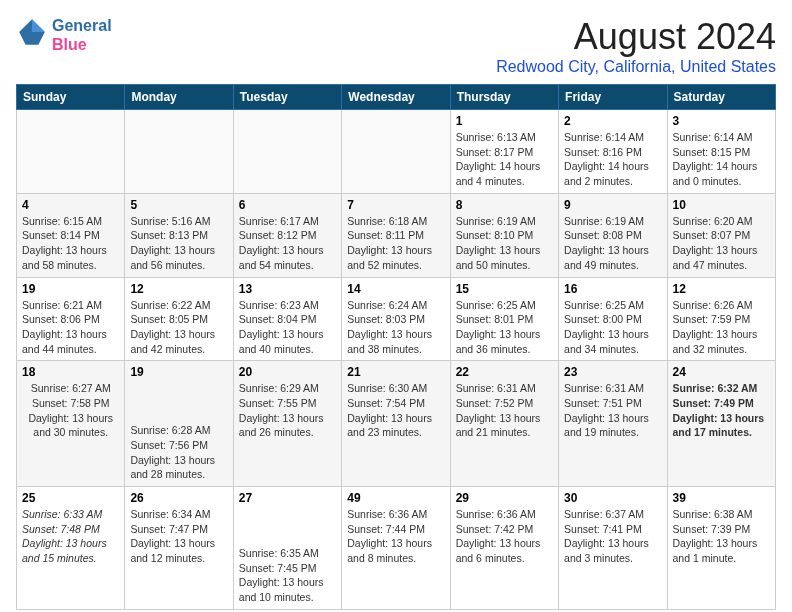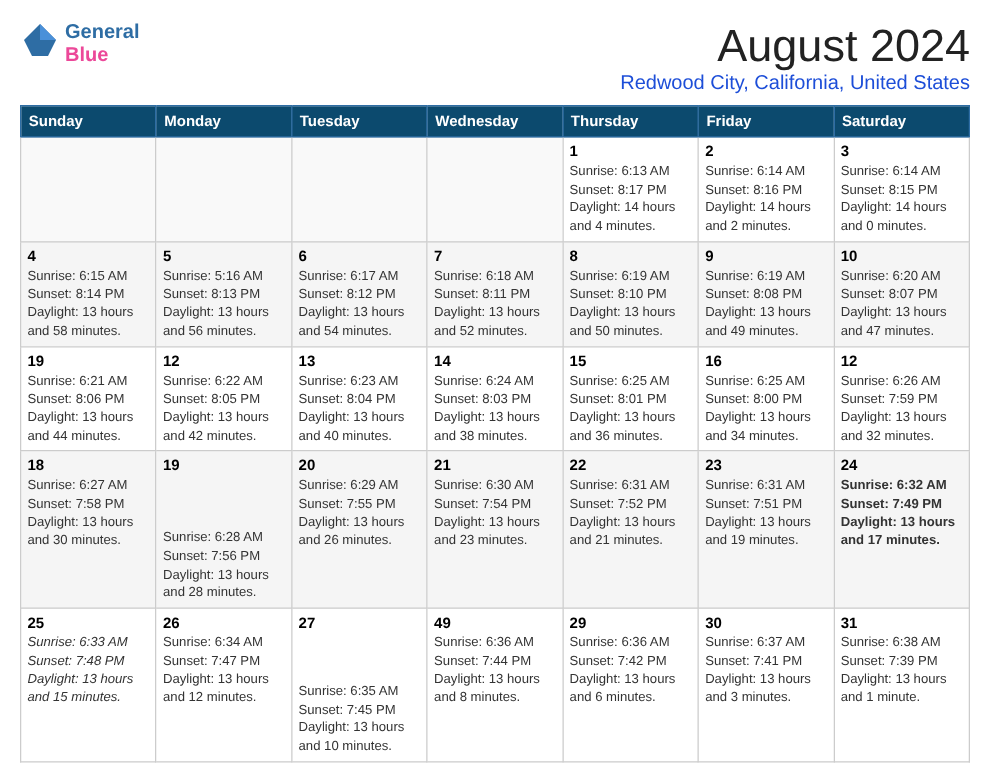--- a/index.html
+++ b/index.html
@@ -244,21 +244,21 @@
           <span class="day-number">12</span>
           <div class="day-info" style="white-space: pre-line;">Sunrise: 6:26 AM
 Sunset: 7:59 PM
 Daylight: 13 hours
 and 32 minutes.</div>
         </td>
       </tr>
       <tr>
         <td>
           <span class="day-number">18</span>
-          <div class="day-info" style="white-space: pre-line;">Sunrise: 6:27 AM
+          <div class="day-info" style="white-space: pre-line; text-align: center;">Sunrise: 6:27 AM
 Sunset: 7:58 PM
 Daylight: 13 hours
 and 30 minutes.</div>
         </td>
         <td>
           <span class="day-number">19</span>
           <div class="day-info" style="white-space: pre-line; margin-top: 44px;">Sunrise: 6:28 AM
 Sunset: 7:56 PM
 Daylight: 13 hours
 and 28 minutes.</div>
@@ -336,21 +336,21 @@
 and 6 minutes.</div>
         </td>
         <td>
           <span class="day-number">30</span>
           <div class="day-info" style="white-space: pre-line;">Sunrise: 6:37 AM
 Sunset: 7:41 PM
 Daylight: 13 hours
 and 3 minutes.</div>
         </td>
         <td>
-          <span class="day-number">31</span>
+          <span class="day-number">39</span>
           <div class="day-info" style="white-space: pre-line;">Sunrise: 6:38 AM
 Sunset: 7:39 PM
 Daylight: 13 hours
 and 1 minute.</div>
         </td>
       </tr>
     </tbody>
 </table>
 
 </body></html>

